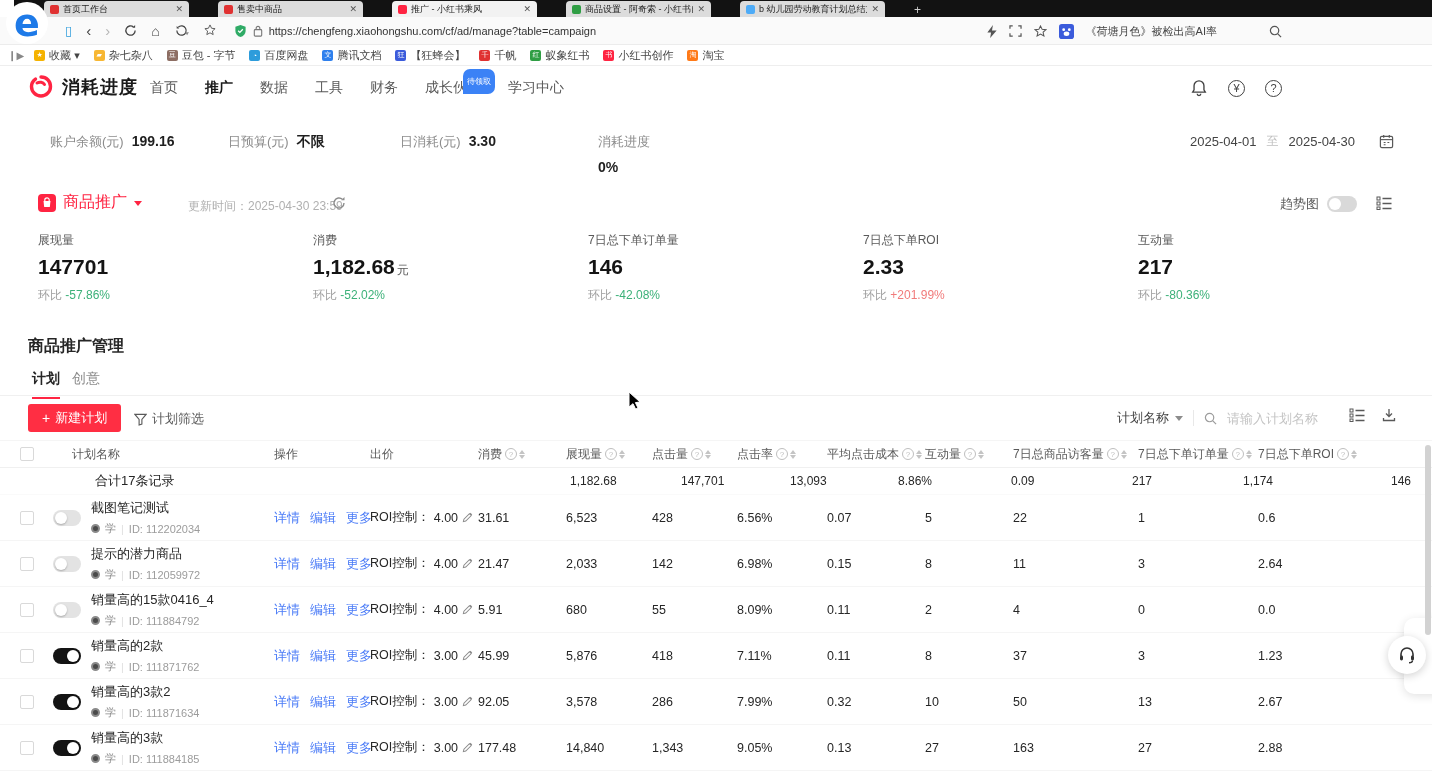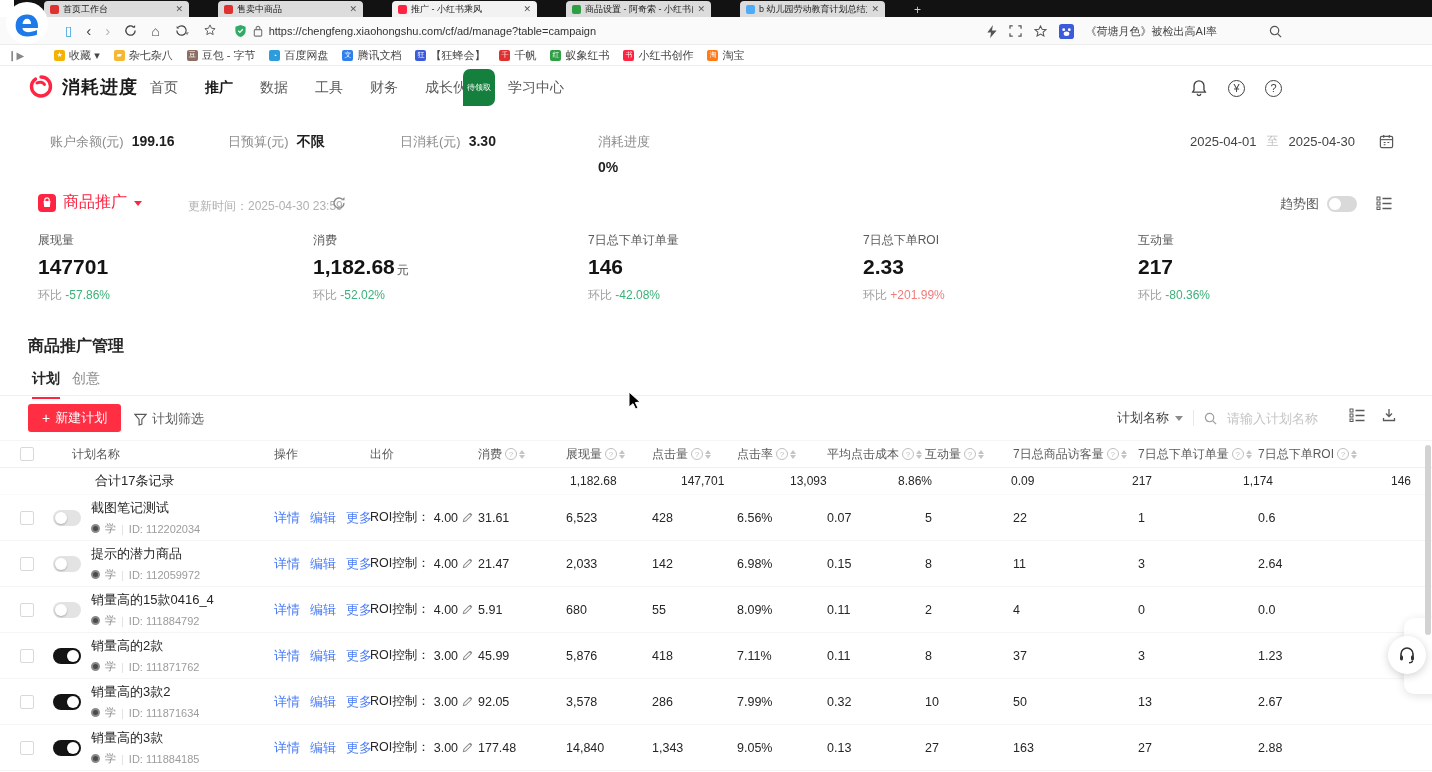--- a/index.html
+++ b/index.html
@@ -34,22 +34,22 @@
     justify-content:center; font-size:7px; color:#fff; }
   .bm .blabel { font-size:11px; color:#454545; white-space:nowrap; }
 
   
   #appheader { position:absolute; left:0; top:66px; width:1432px; height:44px; background:#fff; }
   #logo { position:absolute; left:28px; top:8px; display:flex; align-items:center; gap:8px; }
   #logo .lt { font-size:18px; font-weight:bold; color:#1a1a1a; letter-spacing:1px; }
   #mainnav { position:absolute; left:150px; top:0; height:44px; display:flex; align-items:center; gap:27px; }
   .navitem { font-size:14px; color:#595959; position:relative; cursor:pointer; }
   .navitem.active { color:#1a1a1a; font-weight:bold; }
-  .navbadge { position:absolute; top:-10px; right:-14px; background:#15803d; color:#fff; font-size:8px;
-    padding:13px 4px; border-radius:7px 7px 7px 0; white-space:nowrap; }
+  .navbadge { position:absolute; top:-10px; right:-14px; background:#3b82f6; color:#fff; font-size:8px;
+    padding:7px 4px; border-radius:7px 7px 7px 0; white-space:nowrap; }
   #header-right { position:absolute; right:150px; top:0; height:44px; display:flex; align-items:center; gap:20px; }
   .hicon { width:18px; height:18px; color:#424242; }
   .circ { width:17px; height:17px; border:1.4px solid #424242; border-radius:50%; font-size:11px;
     display:flex; align-items:center; justify-content:center; color:#424242; }
 
   
   #accountbar { position:absolute; left:0; top:126px; width:1432px; height:34px; }
   .acc-item { position:absolute; top:7px; display:flex; align-items:baseline; gap:8px; }
   .acc-label { font-size:13px; color:#8c8c8c; }
   .acc-value { font-size:14px; color:#1f1f1f; font-weight:bold; }
@@ -228,21 +228,21 @@
     </svg>
     <span class="notice">《荷塘月色》被检出高AI率</span>
     <svg width="13" height="13" viewBox="0 0 14 14" style="margin-left:40px;">
       <circle cx="6" cy="6" r="4.5" fill="none" stroke="#555" stroke-width="1.3"></circle>
       <path d="M9.5 9.5L13 13" stroke="#555" stroke-width="1.3"></path>
     </svg>
   </div>
 
   <div id="bookmarks">
     <span style="font-size:10px;color:#888;margin-right:10px;">❙▶</span>
-    <div id="bmlist" style="display:flex;align-items:flex-start;margin-left:20px;">
+    <div id="bmlist" style="display:flex;align-items:flex-start;">
         <div class="bm">
     <span class="bicon" style="background: rgb(245, 179, 1);">★</span>
     <span class="blabel">收藏 ▾</span>
   </div>
         <div class="bm">
     <span class="bicon" style="background: rgb(247, 183, 51);">▰</span>
     <span class="blabel">杂七杂八</span>
   </div>
         <div class="bm">
     <span class="bicon" style="background: rgb(141, 110, 99);">豆</span>

